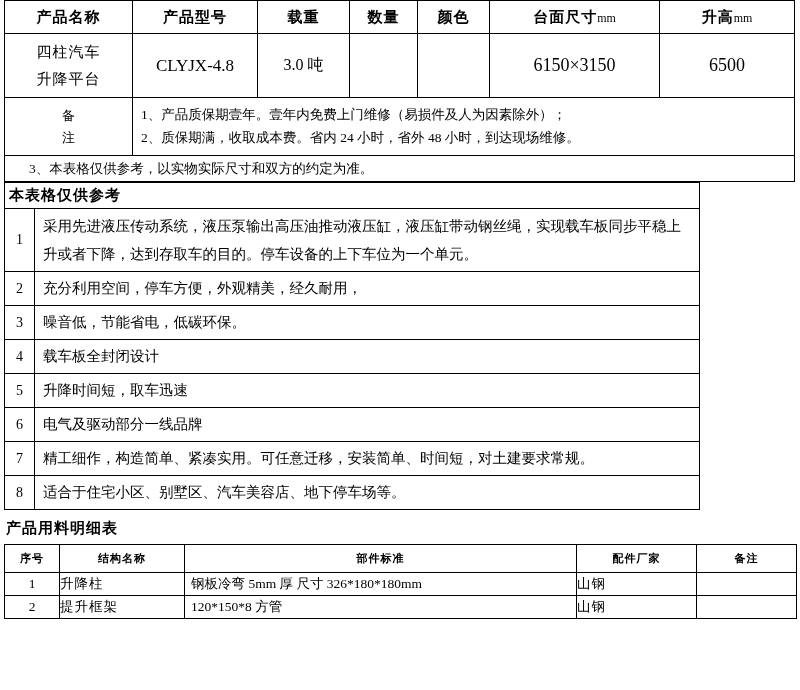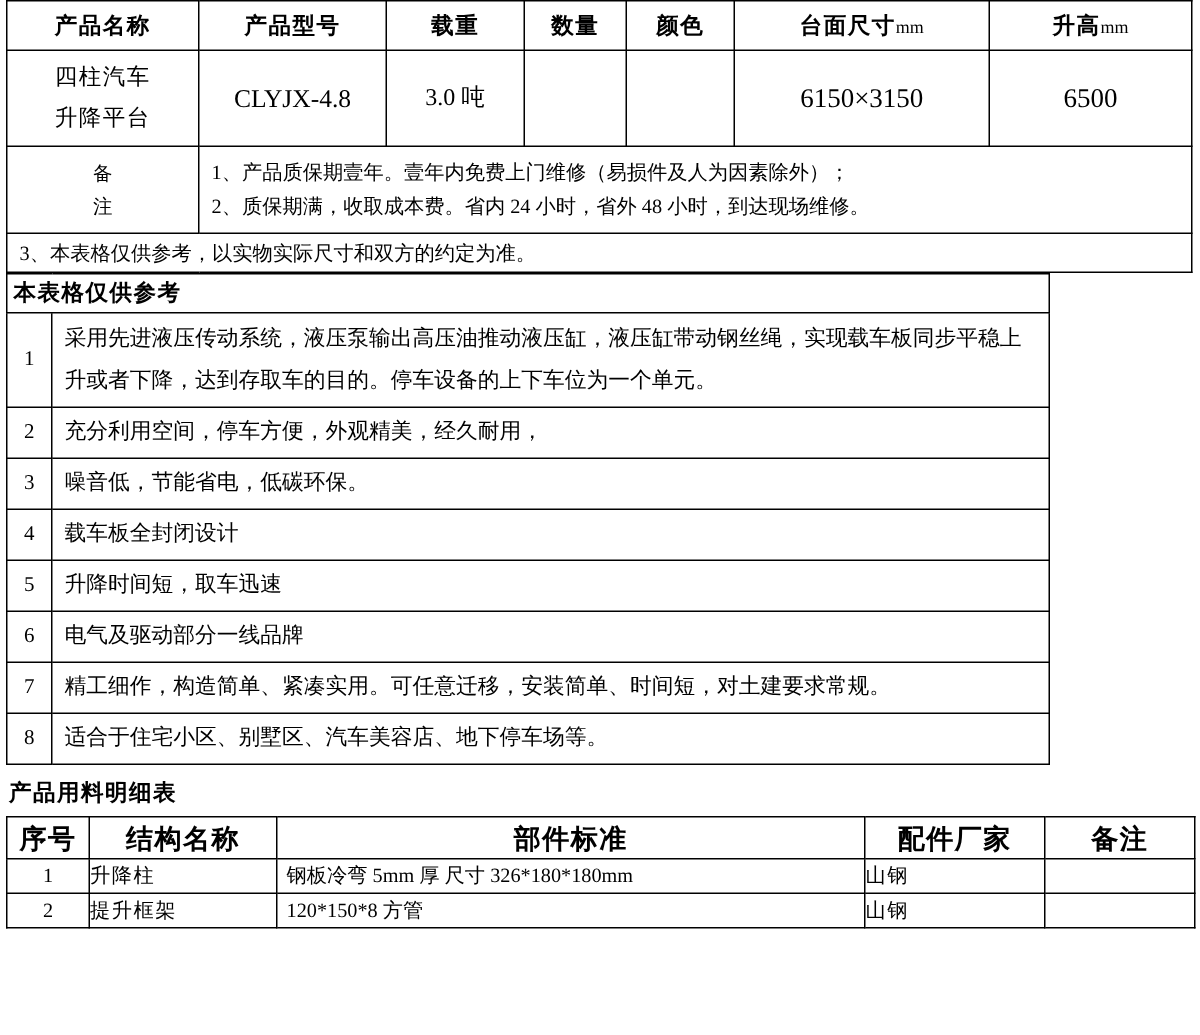--- a/index.html
+++ b/index.html
@@ -79,21 +79,21 @@
   .remark-body {
     padding: 5px 6px 6px 8px;
     font-size: 13.5px;
     line-height: 23px;
   }
   .remark-body div { white-space: nowrap; }
 
   .note-row td {
     height: 26px;
     font-size: 13.5px;
-    padding-left: 8px;
+    padding-left: 24px;
   }
 
   
   .section-title td {
     height: 26px;
     font-size: 15px;
     font-weight: bold;
     padding-left: 4px;
     letter-spacing: 1px;
   }
@@ -113,21 +113,21 @@
   
   .mat-title {
     font-size: 15px;
     font-weight: bold;
     letter-spacing: 1px;
     padding: 9px 0 6px 2px;
   }
   .mat-head td {
     text-align: center;
     height: 28px;
-    font-size: 18px;
+    font-size: 11px;
     font-weight: bold;
     letter-spacing: 1px;
   }
   .mat-body td {
     height: 23px;
     font-size: 13.5px;
   }
   .mat-body td.c { text-align: center; }
   .mat-body td.l { padding-left: 6px; }
   .mat-body td.m { text-align: left; letter-spacing: 1px; }

